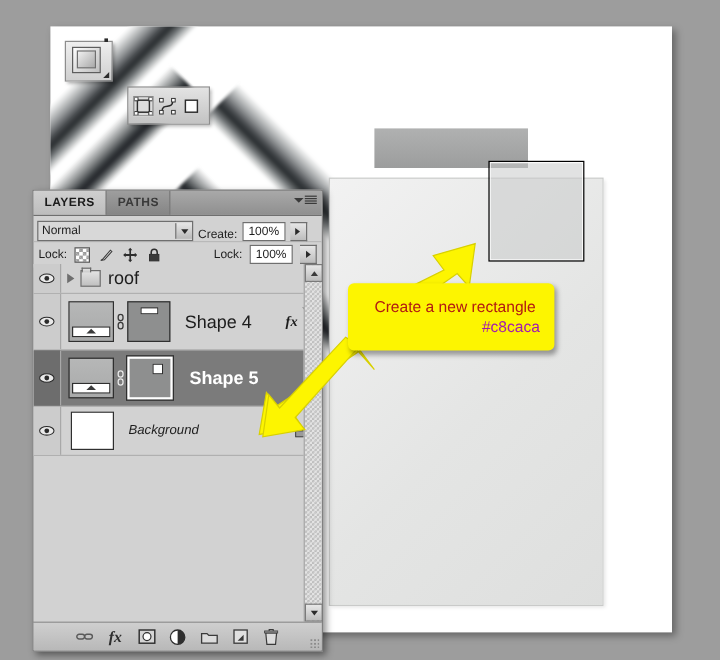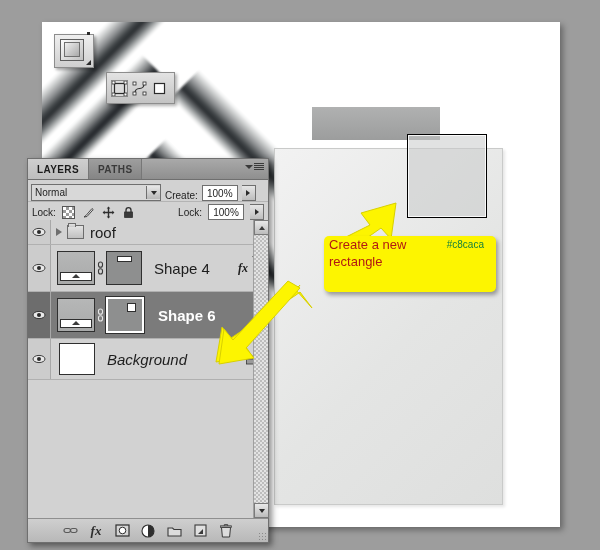--- a/index.html
+++ b/index.html
@@ -188,21 +188,21 @@
   .folder{
     width:15px;height:12px;background:linear-gradient(180deg,#e3e3e3,#c0c0c0);
     border:1px solid #6c6c6c;position:relative;margin-right:6px;
   }
   .folder:before{
     content:"";position:absolute;left:0;top:-3px;width:6px;height:3px;
     background:linear-gradient(180deg,#e3e3e3,#c9c9c9);border:1px solid #6c6c6c;border-bottom:0;
   }
   .lname{font-size:15px;}
   .lname.bold{font-weight:bold;}
-  .lname.ital{font-style:italic;font-size:15px;}
+  .lname.ital{font-style:italic;font-size:11px;}
 
   .thumb{
     width:36px;height:32px;background:linear-gradient(180deg,#b6b7b7,#a9aaaa);
     border:1px solid #2f2f2f;margin-left:6px;position:relative;
   }
   .thumb .band{
     position:absolute;left:2px;right:2px;bottom:3px;height:7px;background:#fff;border:1px solid #2f2f2f;
   }
   .thumb .band:after{
     content:"";position:absolute;left:50%;top:1px;margin-left:-4px;
@@ -249,25 +249,25 @@
     background-size:3px 3px;
   }
 
   
   .callout-svg{position:absolute;left:0;top:0;width:600px;height:550px;pointer-events:none;}
   .callout{
     position:absolute;left:290px;top:236px;width:172px;height:56px;
     background:#fdf500;
     border-radius:5px;
     box-shadow:2px 3px 4px rgba(0,0,0,.35);
-    display:flex;flex-direction:row;justify-content:center;
-    padding:0 12px 0 5px;box-sizing:border-box;margin-left:34px;
+    display:flex;flex-direction:column;justify-content:center;
+    padding:0 12px 0 22px;box-sizing:border-box;
   }
   .co-l1{font-size:13px;color:#b11a12;text-align:left;line-height:17px;}
-  .co-l2{font-size:10px;color:#15803d;text-align:right;line-height:17px;}
+  .co-l2{font-size:13px;color:#a21caf;text-align:right;line-height:17px;}
 </style>
 </head>
 <body>
 
 <div id="root">
 
   <div class="canvas">
     <div class="rear-bar"></div>
     <div class="chev-wrap">
       <div class="chev a chev-blur"></div>
@@ -420,21 +420,21 @@
         </span>
         <span class="linkico">
           <svg width="9" height="14" viewBox="0 0 9 14">
             <rect x="2.5" y="1" width="4" height="5.3" rx="2" fill="none" stroke="#e8e8e8" stroke-width="1.1"></rect>
             <rect x="2.5" y="7.7" width="4" height="5.3" rx="2" fill="none" stroke="#e8e8e8" stroke-width="1.1"></rect>
           </svg>
         </span>
         <span class="maskthumb active">
           <i class="sq"></i>
         </span>
-        <span class="lname bold" style="margin-left:14px">Shape 6</span>
+        <span class="lname bold" style="margin-left:14px">Shape 5</span>
       </div>
 
       <div class="lrow tall" style="height:40px">
         <div class="eye-cell">
           <svg width="14" height="10" viewBox="0 0 14 10">
             <ellipse cx="7" cy="5" rx="6" ry="3.6" fill="#e9e9e9" stroke="#2b2b2b" stroke-width=".9"></ellipse>
             <circle cx="7" cy="5" r="2" fill="#2b2b2b"></circle>
           </svg>
         </div>
         <span class="bg-thumb"></span>

